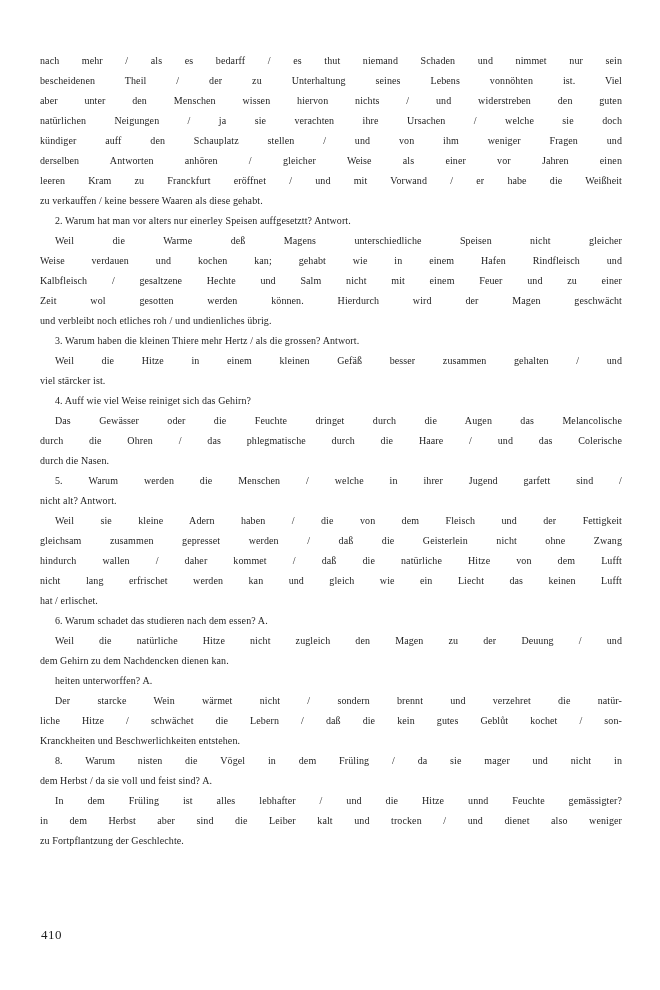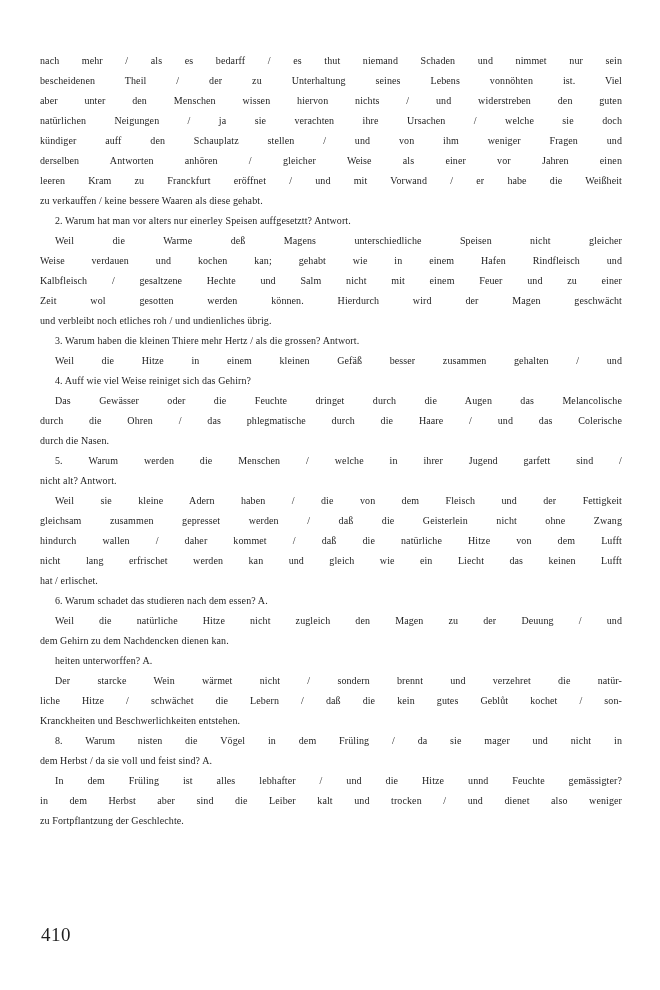--- a/index.html
+++ b/index.html
@@ -36,21 +36,21 @@
   .line.fill {
     text-align-last: justify;
   }
   .paragraph.indent .line:first-child {
     text-indent: 15px;
   }
   .page-number {
     position: absolute;
     left: 41px;
     top: 927px;
-    font-size: 19px;
+    font-size: 13px;
     line-height: 16px;
     letter-spacing: 0.5px;
     color: #1e1e1e;
   }
 </style>
 </head>
 <body>
 
 <div class="page">
   <main class="text-block">
@@ -72,20 +72,21 @@
         <div class="line fill">Weise verdauen und kochen kan; gehabt wie in einem Hafen Rindfleisch und</div>
         <div class="line fill">Kalbfleisch / gesaltzene Hechte und Salm nicht mit einem Feuer und zu einer</div>
         <div class="line fill">Zeit wol gesotten werden können. Hierdurch wird der Magen geschwächt</div>
         <div class="line">und verbleibt noch etliches roh / und undienliches übrig.</div>
       </div>
       <div class="paragraph indent">
         <div class="line">3. Warum haben die kleinen Thiere mehr Hertz / als die grossen? Antwort.</div>
       </div>
       <div class="paragraph indent">
         <div class="line fill">Weil die Hitze in einem kleinen Gefäß besser zusammen gehalten / und</div>
+        <div class="line">viel stärcker ist.</div>
       </div>
       <div class="paragraph indent">
         <div class="line">4. Auff wie viel Weise reiniget sich das Gehirn?</div>
       </div>
       <div class="paragraph indent">
         <div class="line fill">Das Gewässer oder die Feuchte dringet durch die Augen das Melancolische</div>
         <div class="line fill">durch die Ohren / das phlegmatische durch die Haare / und das Colerische</div>
         <div class="line">durch die Nasen.</div>
       </div>
       <div class="paragraph indent">

